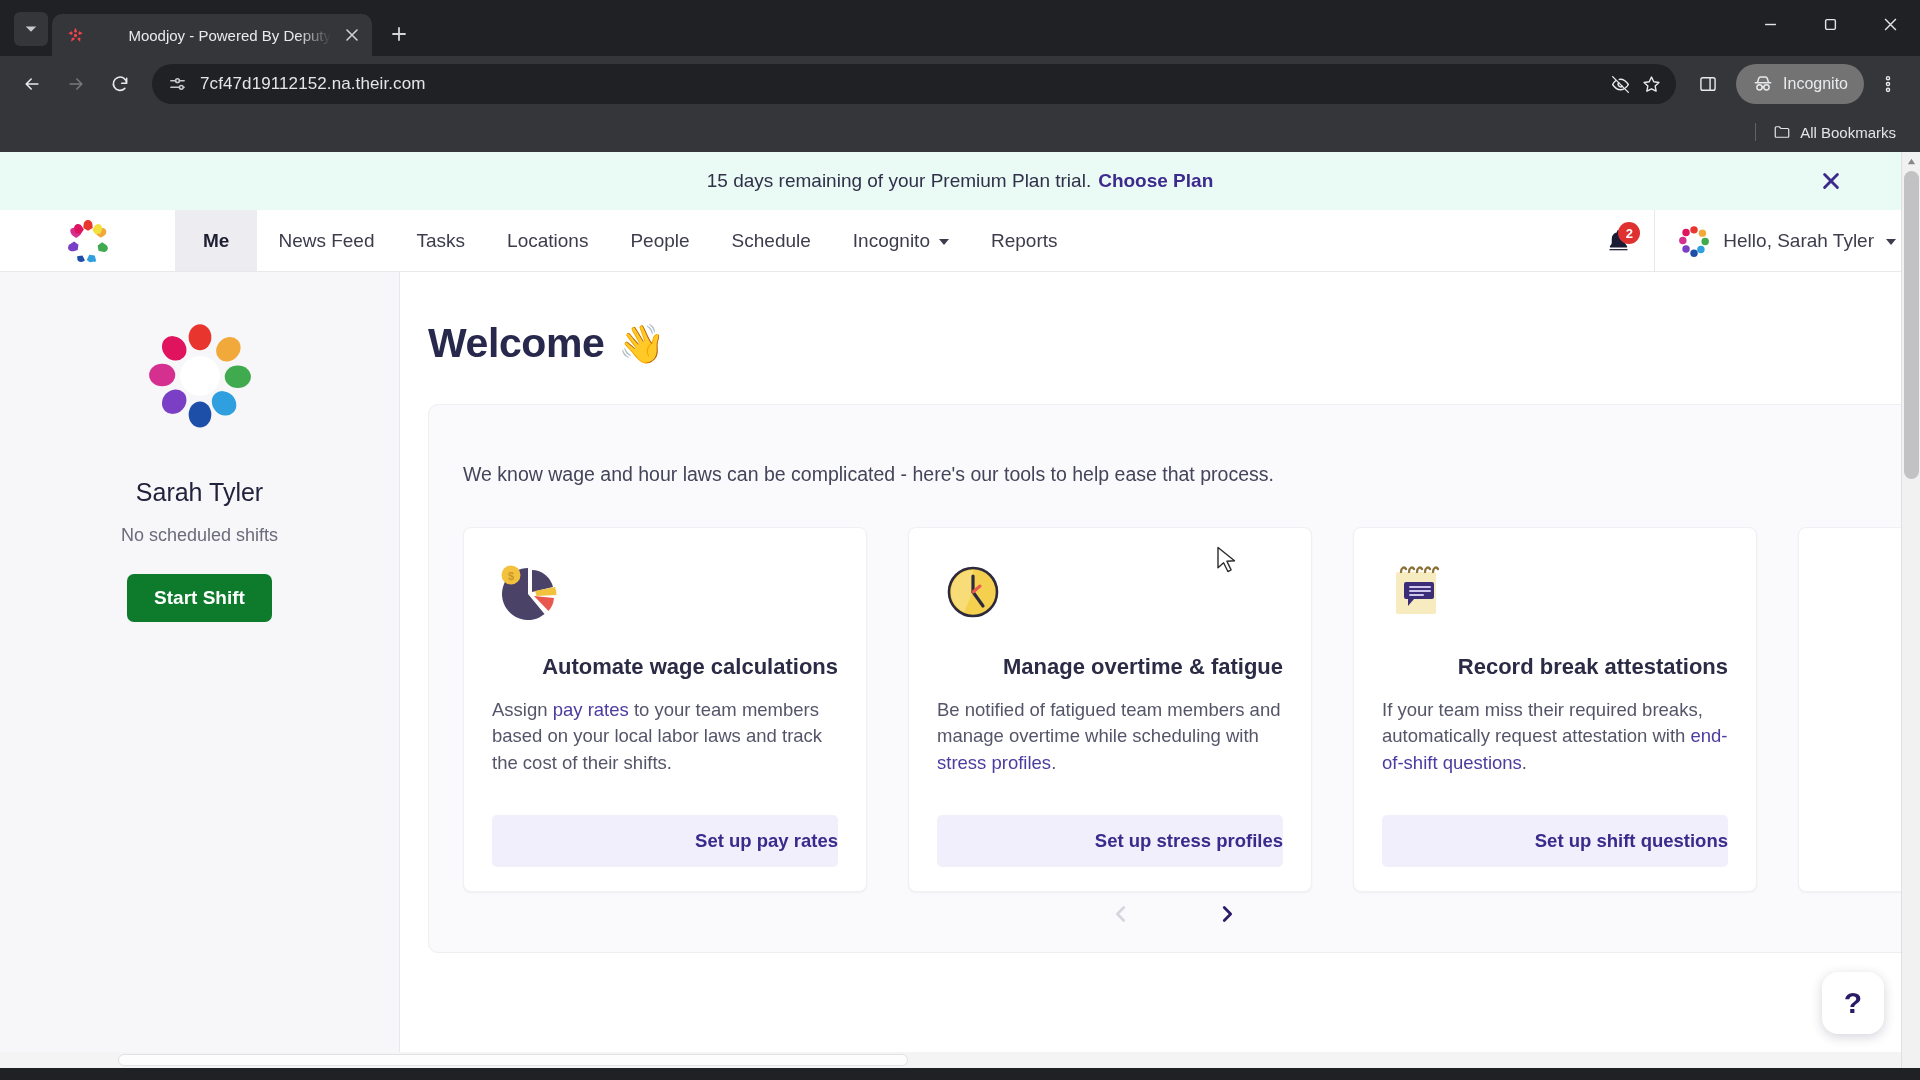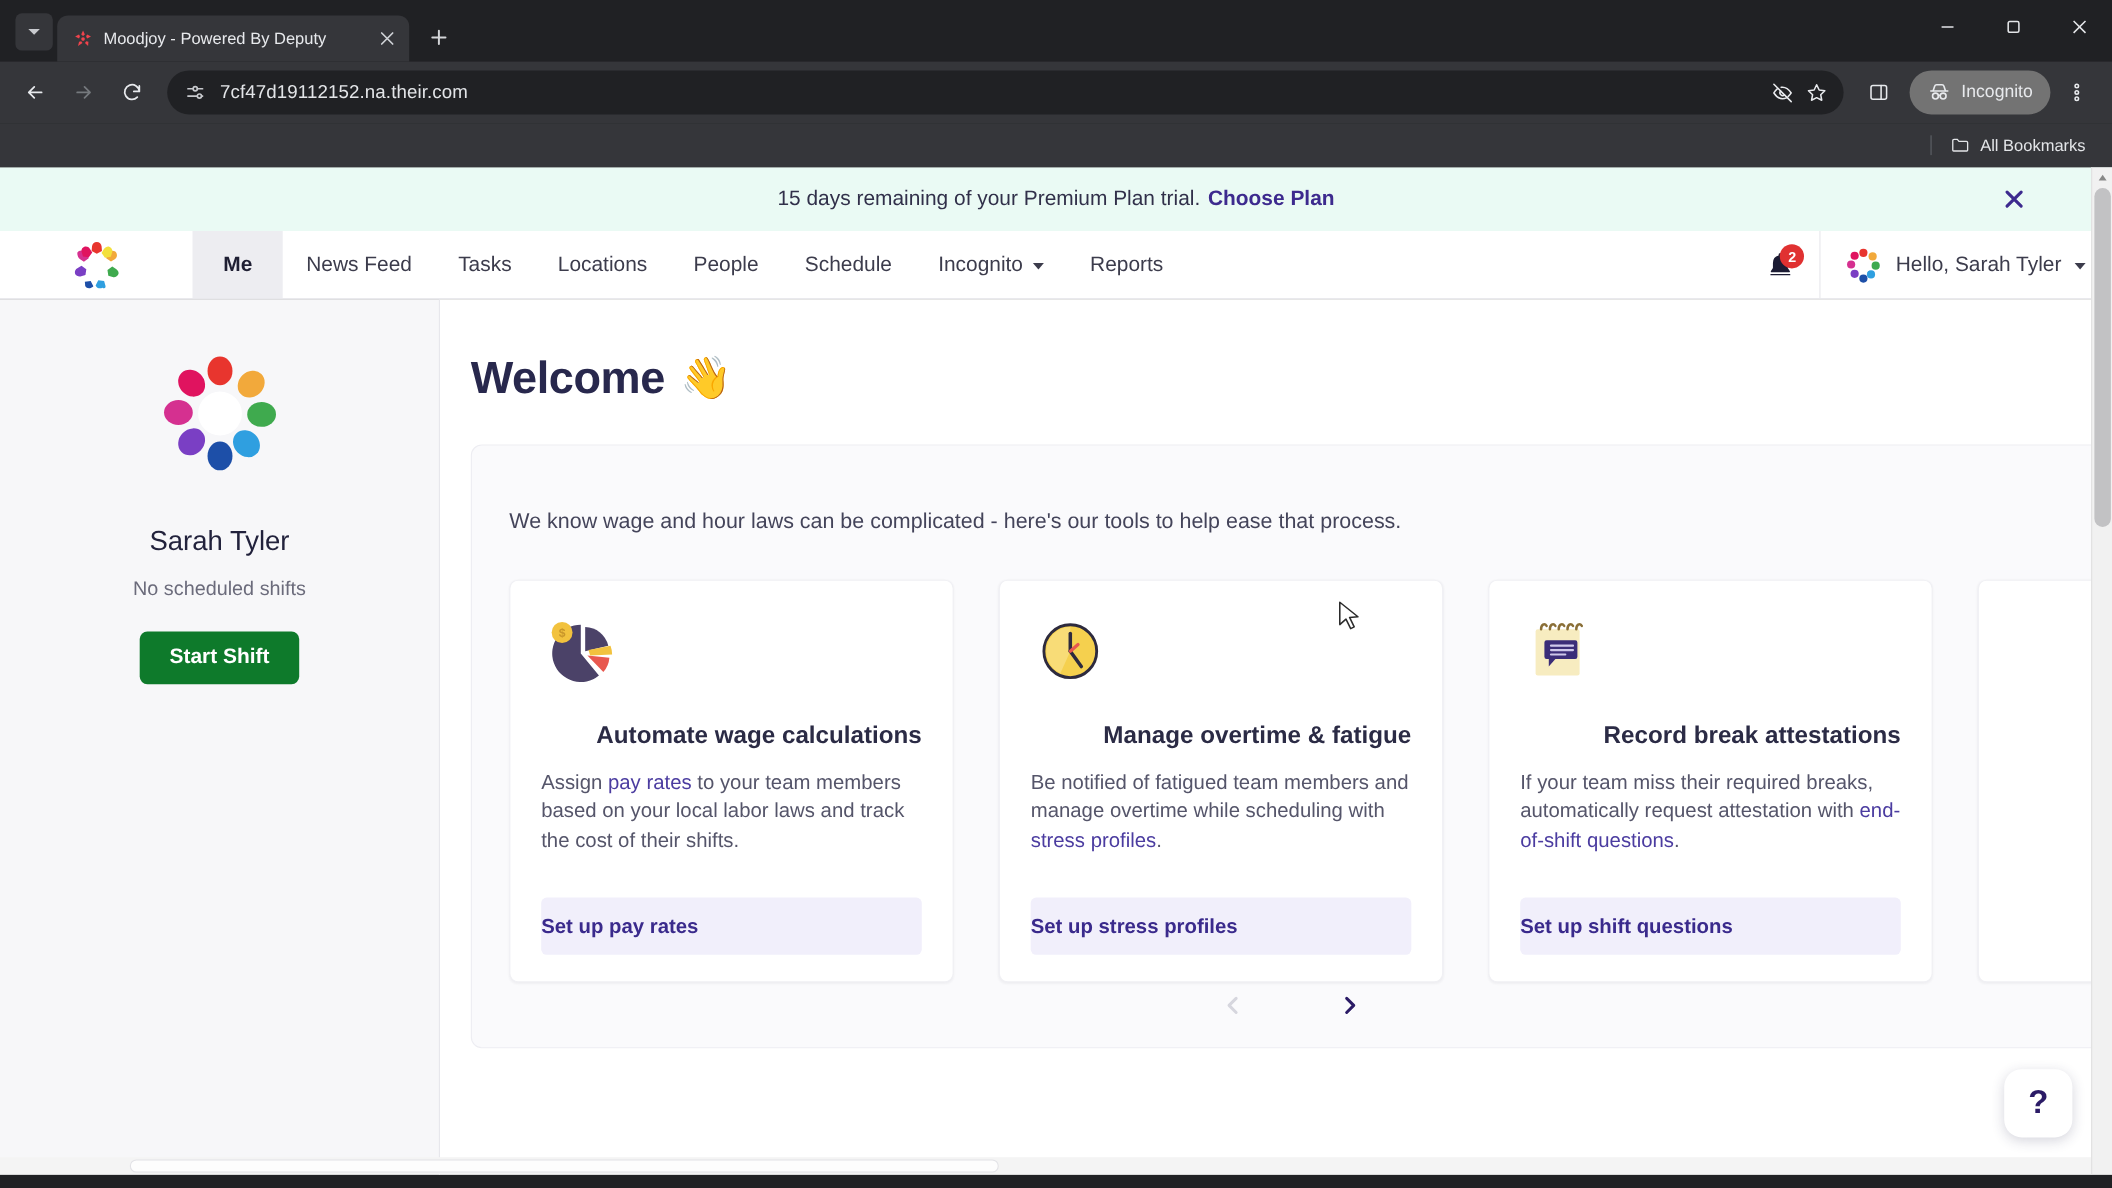--- a/index.html
+++ b/index.html
@@ -4,21 +4,21 @@
 <style>
   * { box-sizing: border-box; margin: 0; padding: 0; }
   html, body { width: 1920px; height: 1080px; overflow: hidden; }
   body {
     font-family: "Liberation Sans", sans-serif;
     background: #202124;
     -webkit-font-smoothing: antialiased;
   }
 
   
-  .browser-chrome { background:#202124; width:1920px; }
+  .browser-chrome { background:#202124; width:1920px;text-align:right; }
 
   .tabstrip { height:56px; display:flex; align-items:flex-end; padding-left:6px; position:relative; }
 
   .tab-list-btn {
     width:34px; height:34px; margin:0 4px 10px 8px;
     border-radius:6px; background:#35363a;
     display:flex; align-items:center; justify-content:center;
     cursor:pointer;
   }
   .tab-list-btn svg { width:14px; height:14px; fill:#c8cace; }
@@ -74,21 +74,21 @@
   .incognito-pill span { color:#e8eaed; font-size:16px; white-space:nowrap; }
 
   .bookmarks-bar { height:40px; background:#35363a; display:flex; align-items:center;
     justify-content:flex-end; padding-right:18px; gap:11px; }
   .bm-sep { width:1px; height:18px; background:#5f6368; }
   .bm-item { display:flex; align-items:center; gap:9px; cursor:pointer; padding:4px 6px; border-radius:5px; }
   .bm-item span { color:#e3e5e8; font-size:15px; }
   .bm-item svg { width:18px; height:18px; stroke:#e3e5e8; fill:none; stroke-width:1.6; }
 
   
-  .viewport { width:1920px; height:916px; background:#404040; position:relative;
+  .viewport { width:1920px; height:916px; background:#eab308; position:relative;
     display:flex; flex-direction:column; overflow:hidden; }
 
   
   .trial-banner {
     height:58px; background:#eafaf4; display:flex; align-items:center;
     justify-content:center; position:relative; flex:0 0 58px;
   }
   .trial-text { font-size:19px; color:#31304a; }
   .trial-link { font-size:19px; color:#3d2a8e; font-weight:700; margin-left:7px; cursor:pointer; }
   .trial-close { position:absolute; right:72px; top:50%; transform:translateY(-50%);
@@ -140,21 +140,21 @@
 
   .cards { margin-top:41px; display:flex; gap:41px; }
   .tool-card { width:404px; flex:0 0 404px; background:#ffffff; border:1px solid #f0f0f4;
     border-radius:8px; padding:28px 28px 24px; box-shadow:0 1px 2px rgba(30,30,60,.05); }
   .tool-card.partial { flex:0 0 404px; }
   .card-icon { width:72px; height:72px; margin-bottom:22px; }
   .card-title { font-size:22px; font-weight:700; color:#2b2b45; margin-bottom:17px;text-align:right; }
   .card-desc { font-size:18.5px; line-height:1.42; color:#55556a; min-height:96px; }
   .card-desc .lk { color:#4b3ca0; }
   .card-cta { margin-top:22px; background:#f1effb; color:#3a2a8c; font-size:18.5px; font-weight:700;
-    text-align:left; padding:15px 0; border-radius:5px; cursor:pointer; border:none; width:100%;
+    text-align:right; padding:15px 0; border-radius:5px; cursor:pointer; border:none; width:100%;
     font-family:"Liberation Sans", sans-serif; }
 
   .carousel-nav { position:absolute; left:0; right:0; bottom:18px; display:flex;
     justify-content:center; align-items:center; gap:66px; }
   .car-btn { width:40px; height:40px; display:flex; align-items:center; justify-content:center;
     cursor:pointer; background:none; border:none; }
   .car-btn svg { width:22px; height:22px; fill:none; stroke-width:3; stroke-linecap:round; stroke-linejoin:round; }
   .car-btn.prev svg { stroke:#d6d6de; }
   .car-btn.next svg { stroke:#2b1b66; }
 

